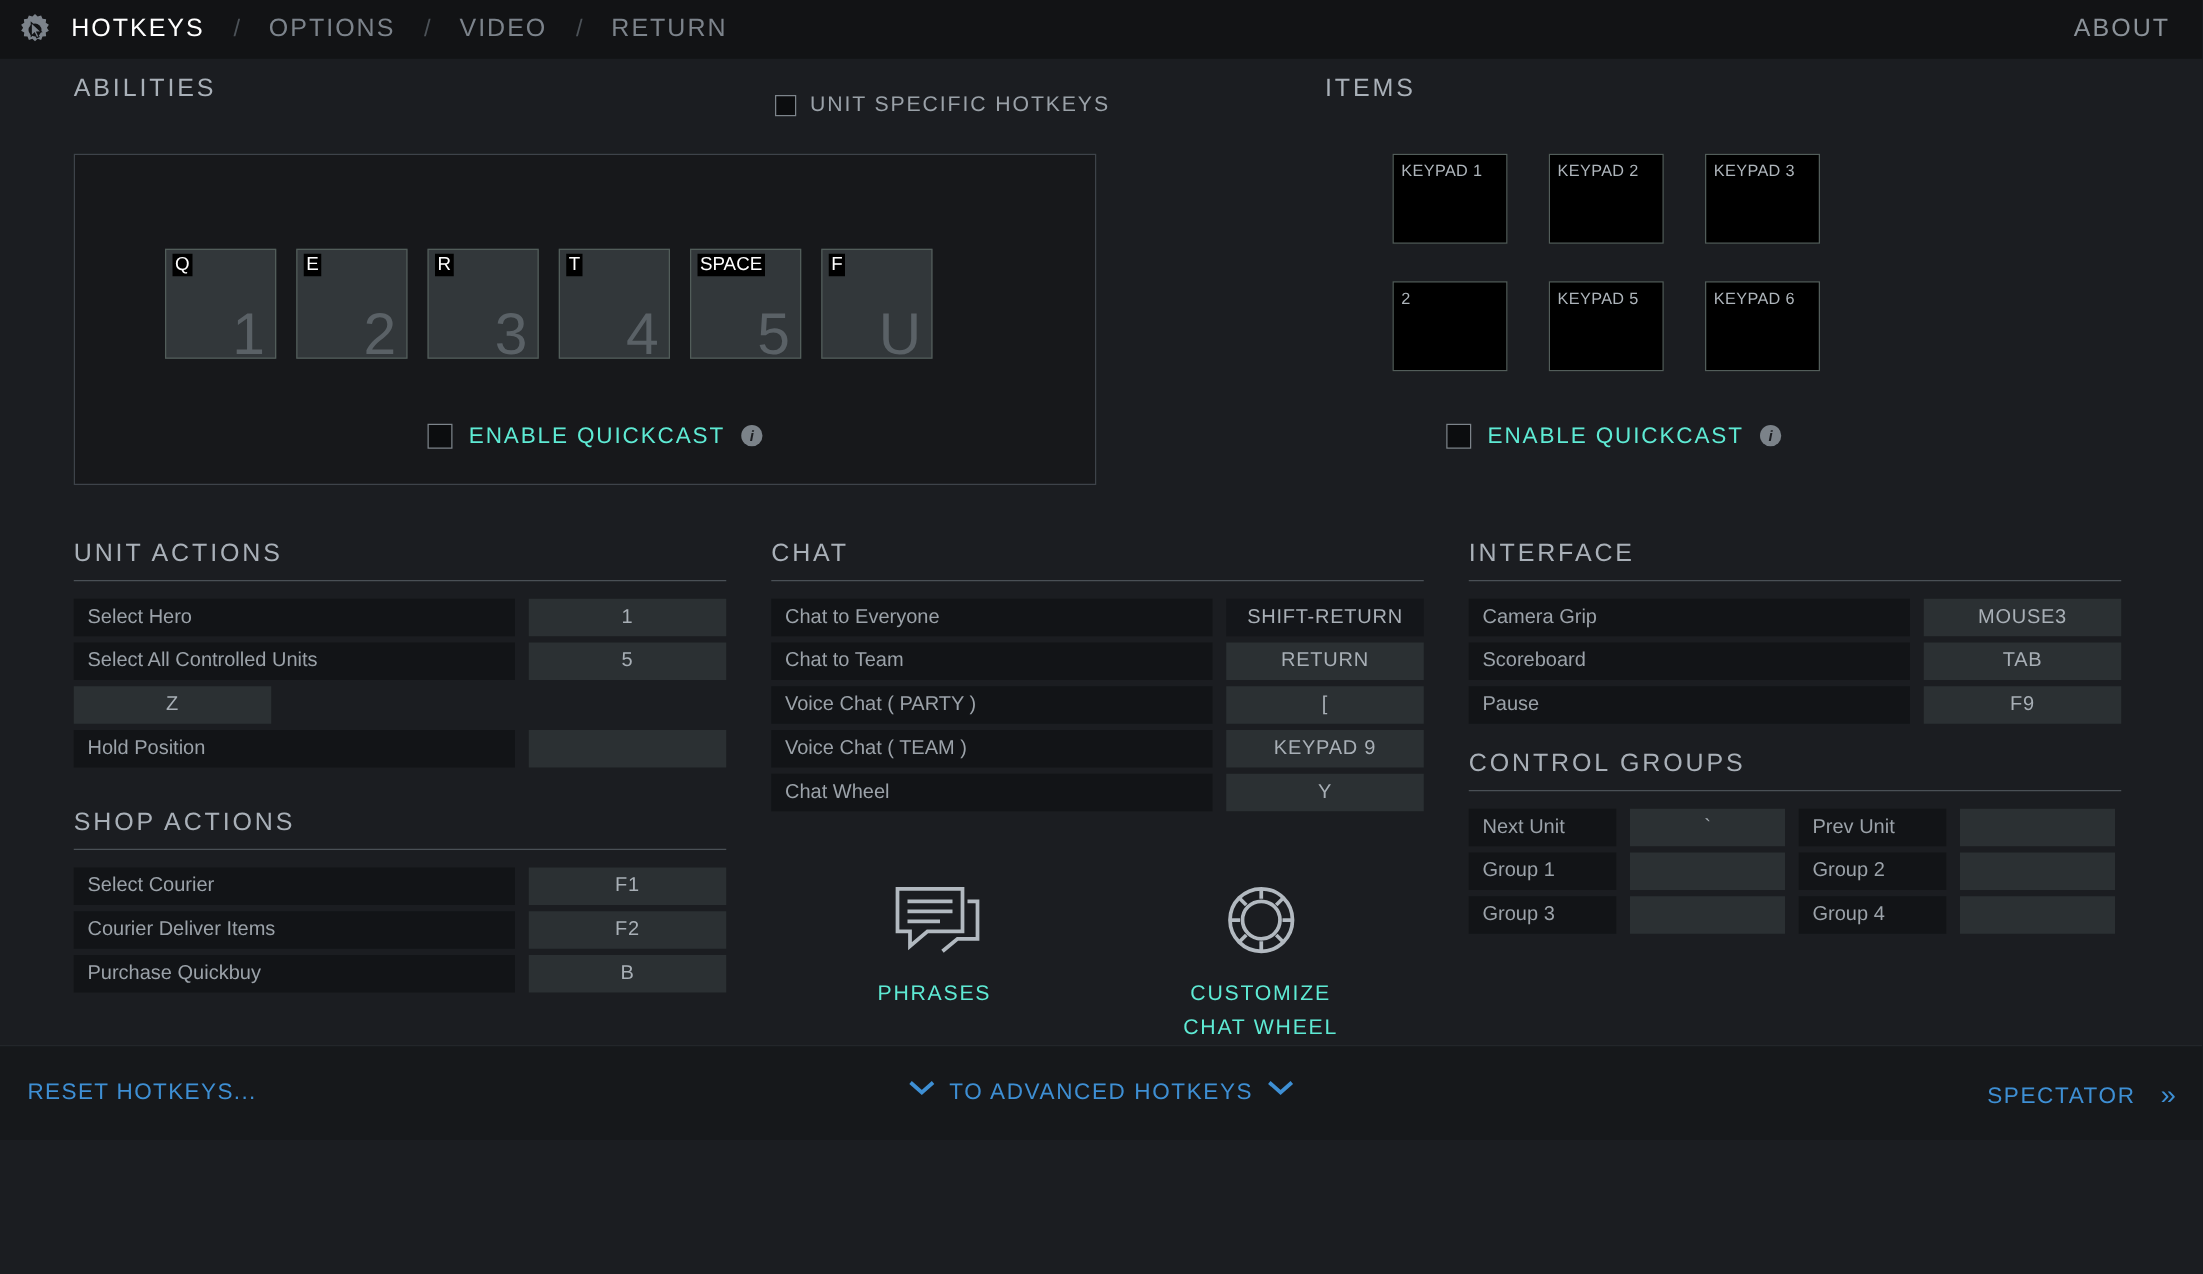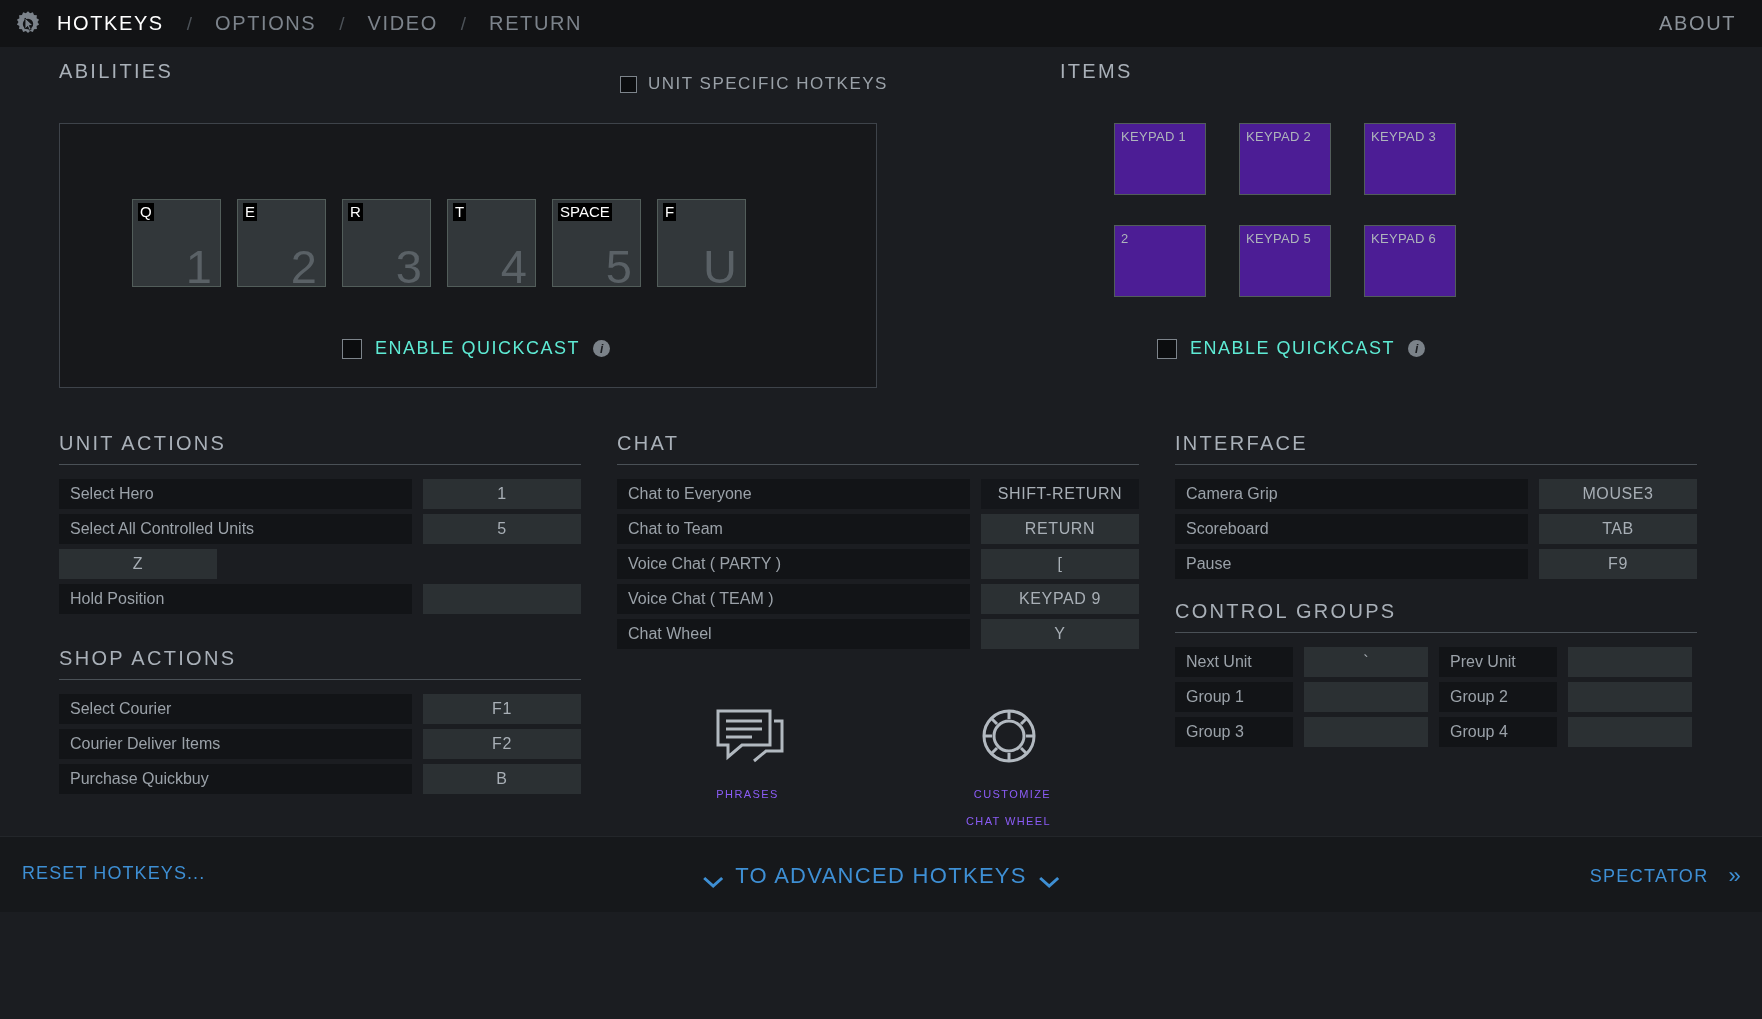--- a/index.html
+++ b/index.html
@@ -175,21 +175,21 @@
     display: grid;
     grid-template-columns: repeat(3, 92px);
     grid-template-rows: repeat(2, 72px);
     column-gap: 33px;
     row-gap: 30px;
   }
   .item-slot {
     position: relative;
     width: 92px; height: 72px;
     border: 1px solid #525d5a;
-    background: #4c1d95;
+    background: #000000;
     cursor: pointer;
   }
   .item-key {
     position: absolute;
     left: 6px; top: 5px;
     font-size: 13px;
     letter-spacing: 0.3px;
     color: #aeb5bb;
     white-space: nowrap;
   }
@@ -275,24 +275,24 @@
   }
   .chat-btn {
     flex: 1;
     display: flex;
     flex-direction: column;
     align-items: center;
     cursor: pointer;
   }
   .chat-btn-label {
     margin-top: 14px;
-    font-size: 11px;
+    font-size: 17px;
     letter-spacing: 1.4px;
-    color: #8b5cf6;
-    text-align: right;
+    color: #5eead4;
+    text-align: center;
     line-height: 27px;
   }
 
   
   .footer {
     position: absolute;
     left: 0; bottom: 0;
     width: 1762px;
     height: 76px;
     background: #16181b;
@@ -304,23 +304,23 @@
     font-size: 18px;
     letter-spacing: 1.1px;
     color: #3e8fd4;
     cursor: pointer;
   }
   .footer-center {
     position: absolute;
     left: 50%; top: 26px;
     transform: translateX(-50%);
     display: flex;
-    align-items: flex-end;
+    align-items: flex-start;
     gap: 11px;
-    font-size: 22px;
+    font-size: 18px;
     letter-spacing: 1.3px;
     color: #3e8fd4;
     cursor: pointer;
     white-space: nowrap;
   }
   .footer-right {
     position: absolute;
     right: 20px; top: 26px;
     display: flex;
     align-items: center;

